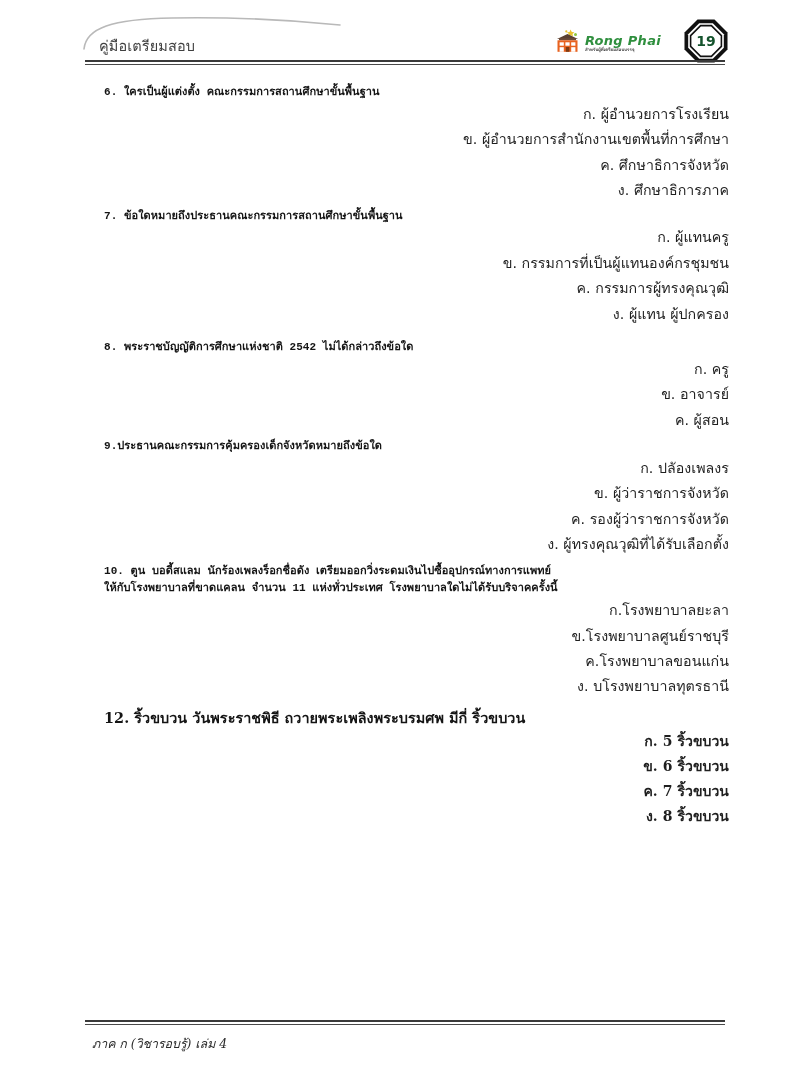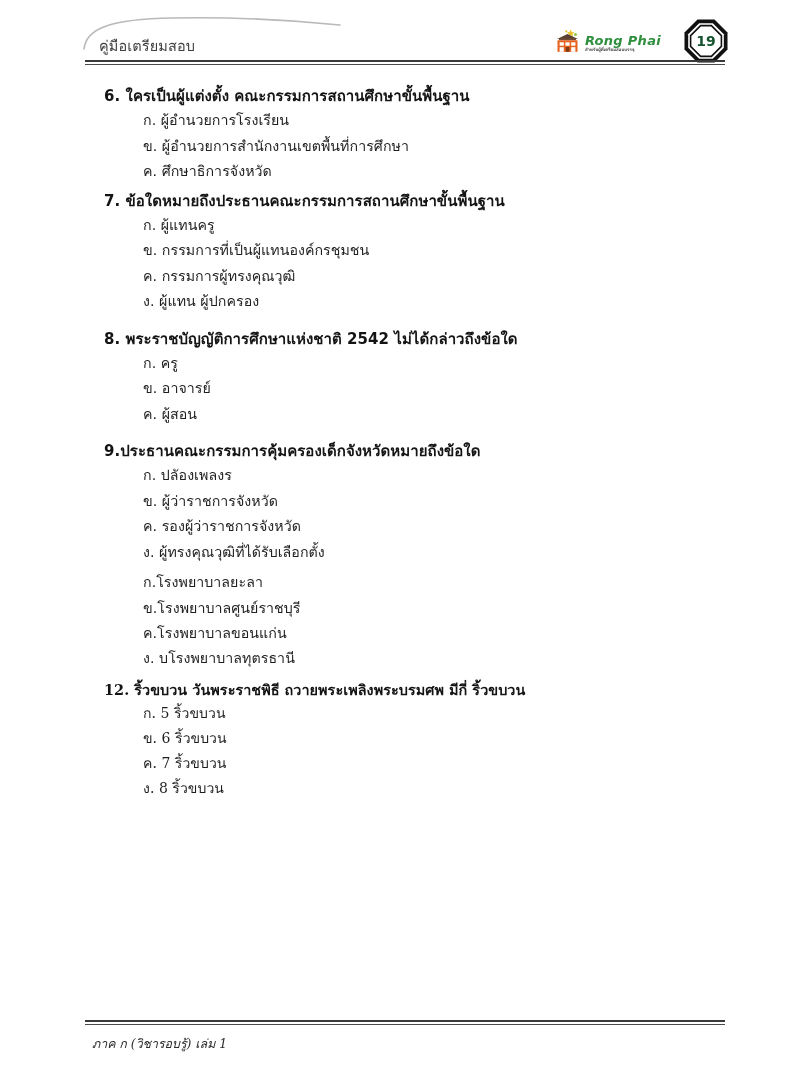--- a/index.html
+++ b/index.html
@@ -148,55 +148,57 @@
   .content {
     position: absolute;
     left: 104px;
     top: 84px;
     width: 625px;
   }
 
   .qblock { margin-bottom: 0px; }
 
   .q-text {
-    font-size: 15px;
+    font-size: 11px;
     font-weight: bold;
     color: #141414;
     line-height: 1.62;
     margin: 0;
     letter-spacing: 0.05px;
+    font-family: Liberation Mono, monospace;
   }
   .q-text .q-line { display: block; white-space: nowrap; }
 
   .options {
     list-style: none;
     margin: 0;
     padding: 0 0 0 39px;
   }
   .opt {
     font-size: 14.2px;
     font-weight: 400;
     color: #1f1f1f;
     line-height: 1.79;
     white-space: nowrap;
     letter-spacing: 0.05px;
+    text-align: right;
   }
 
   
   .serif .q-text,
   .serif .opt {
     font-family: "DejaVu Serif", "Liberation Serif", serif;
   }
   .serif .q-text { font-size: 14.4px; }
-  .serif .opt { font-size: 14px; }
+  .serif .opt { font-size: 14px; font-weight: bold; }
 
   
   .gap-q7  { margin-top: 4px; }
   .gap-q8  { margin-top: 12px; }
-  .gap-q9  { margin-top: 12px; }
+  .gap-q9  { margin-top: 5px; }
   .gap-q10 { margin-top: 5px; }
   .gap-q12 { margin-top: 6px; }
 
   
   .footer {
     position: absolute;
     left: 92px;
     top: 1034px;
     font-family: "DejaVu Serif", "Liberation Serif", serif;
     font-style: italic;
@@ -265,20 +267,21 @@
   <div class="content">
 
     <div class="qblock">
       <div class="q-text">
         <span class="q-line">6. ใครเป็นผู้แต่งตั้ง คณะกรรมการสถานศึกษาขั้นพื้นฐาน</span>
       </div>
       <ul class="options">
         <li class="opt">ก. ผู้อำนวยการโรงเรียน</li>
         <li class="opt">ข. ผู้อำนวยการสำนักงานเขตพื้นที่การศึกษา</li>
         <li class="opt">ค. ศึกษาธิการจังหวัด</li>
+        <li class="opt">ง. ศึกษาธิการภาค</li>
       </ul>
     </div>
 
     <div class="qblock gap-q7">
       <div class="q-text">
         <span class="q-line">7. ข้อใดหมายถึงประธานคณะกรรมการสถานศึกษาขั้นพื้นฐาน</span>
       </div>
       <ul class="options">
         <li class="opt">ก. ผู้แทนครู</li>
         <li class="opt">ข. กรรมการที่เป็นผู้แทนองค์กรชุมชน</li>
@@ -304,20 +307,24 @@
       </div>
       <ul class="options">
         <li class="opt">ก. ปลัองเพลงร</li>
         <li class="opt">ข. ผู้ว่าราชการจังหวัด</li>
         <li class="opt">ค. รองผู้ว่าราชการจังหวัด</li>
         <li class="opt">ง. ผู้ทรงคุณวุฒิที่ได้รับเลือกตั้ง</li>
       </ul>
     </div>
 
     <div class="qblock gap-q10">
+      <div class="q-text">
+        <span class="q-line">10. ตูน บอดี้สแลม นักร้องเพลงร็อกชื่อดัง เตรียมออกวิ่งระดมเงินไปซื้ออุปกรณ์ทางการแพทย์</span>
+        <span class="q-line">ให้กับโรงพยาบาลที่ขาดแคลน จำนวน 11 แห่งทั่วประเทศ โรงพยาบาลใดไม่ได้รับบริจาคครั้งนี้</span>
+      </div>
       <ul class="options">
         <li class="opt">ก.โรงพยาบาลยะลา</li>
         <li class="opt">ข.โรงพยาบาลศูนย์ราชบุรี</li>
         <li class="opt">ค.โรงพยาบาลขอนแก่น</li>
         <li class="opt">ง. บโรงพยาบาลทุตรธานี</li>
       </ul>
     </div>
 
     <div class="qblock gap-q12 serif">
       <div class="q-text">
@@ -331,15 +338,15 @@
       </ul>
     </div>
 
   </div>
 
   <div class="rule-double footer-rule">
     <div class="bar-thick"></div>
     <div class="bar-thin"></div>
   </div>
 
-  <div class="footer">ภาค ก (วิชารอบรู้) เล่ม 1</div>
+  <div class="footer">ภาค ก (วิชารอบรู้) เล่ม 4</div>
 
 </div>
 
 </body></html>

